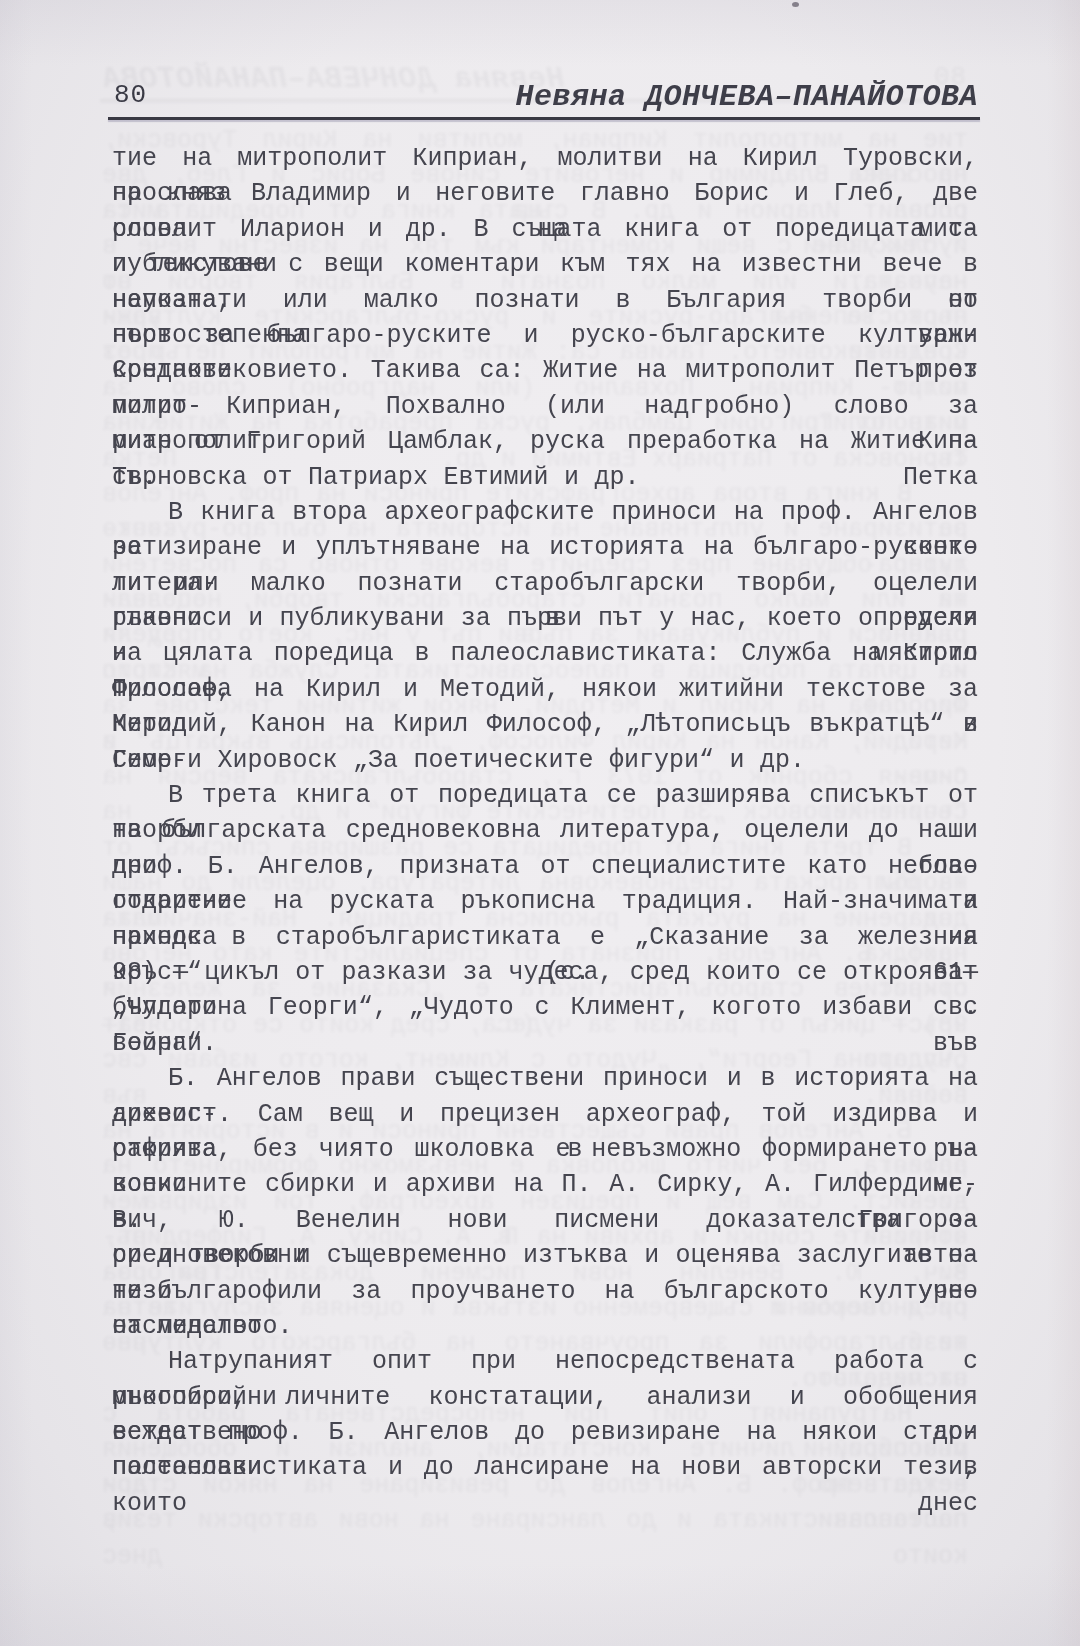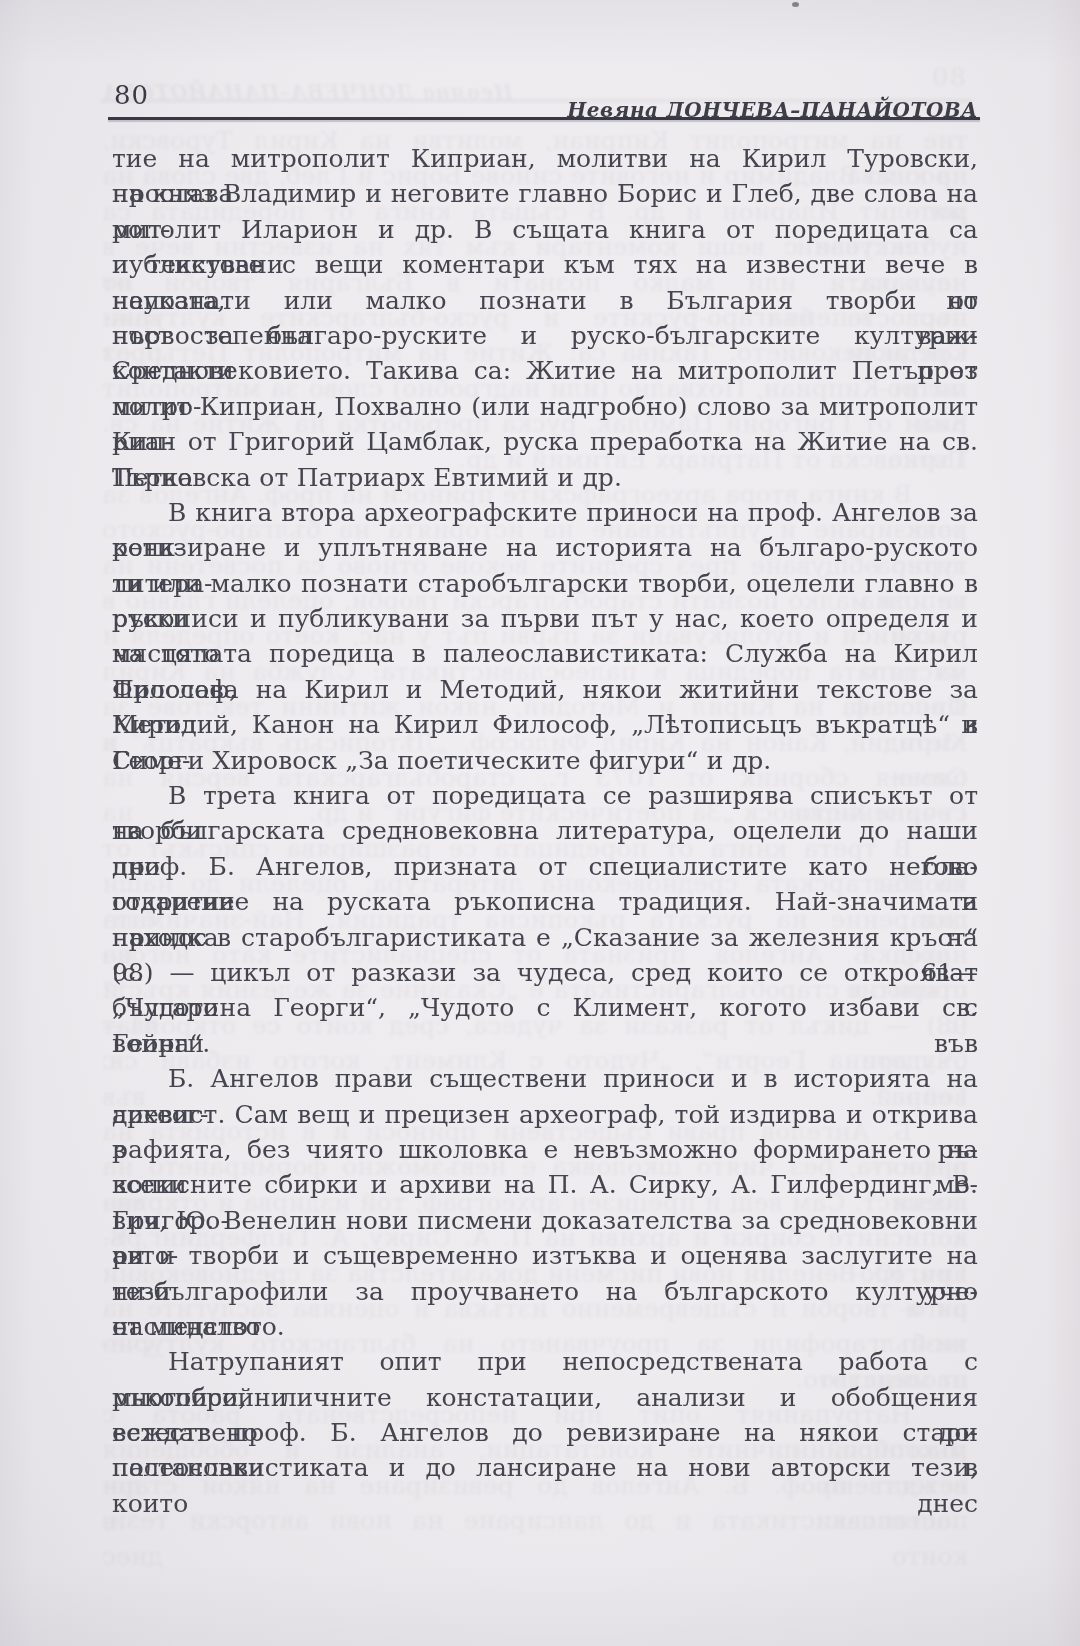--- a/index.html
+++ b/index.html
@@ -8,20 +8,21 @@
     background:#e3e1e5;
     font-family:"DejaVu Serif", serif;
     overflow:hidden;
   }
   .scan{
     position:relative;
     width:1080px;height:1646px;
     background:
       radial-gradient(ellipse at 52% 42%, #f0eef1 0%, #edebee 55%, #e6e4e8 85%, #dfdde2 100%);
     overflow:hidden;
+    font-family:Liberation Mono, monospace;
   }
   
   .scan::after{
     content:"";
     position:absolute;inset:0;
     background:
       linear-gradient(to bottom, rgba(190,185,198,0.20), rgba(190,185,198,0) 4%),
       linear-gradient(to top, rgba(190,185,198,0.16), rgba(190,185,198,0) 5%),
       linear-gradient(to right, rgba(190,185,198,0.14), rgba(190,185,198,0) 3%),
       linear-gradient(to left, rgba(205,190,196,0.22), rgba(205,190,196,0) 3%);
@@ -45,22 +46,22 @@
   .running-head{
     position:absolute;
     top:80px;left:112px;width:866px;height:34px;
     color:#3e3e49;
   }
   .folio{
     position:absolute;left:2px;top:0;
     font-size:26px;letter-spacing:1px;color:#3a3a45;
   }
   .author{
-    position:absolute;right:0;top:18px;
-    font-size:20px;font-style:italic;font-weight:bold;
+    position:absolute;right:0;top:0;
+    font-size:30px;font-style:italic;font-weight:bold;
     letter-spacing:0.5px;color:#3e3e49;text-align:center;
   }
   .head-rule{
     position:absolute;
     top:117px;left:108px;width:872px;height:3px;
     background:#393943;
     box-shadow:0 2px 1px rgba(120,115,150,0.35);
   }
 
   .text-block{

